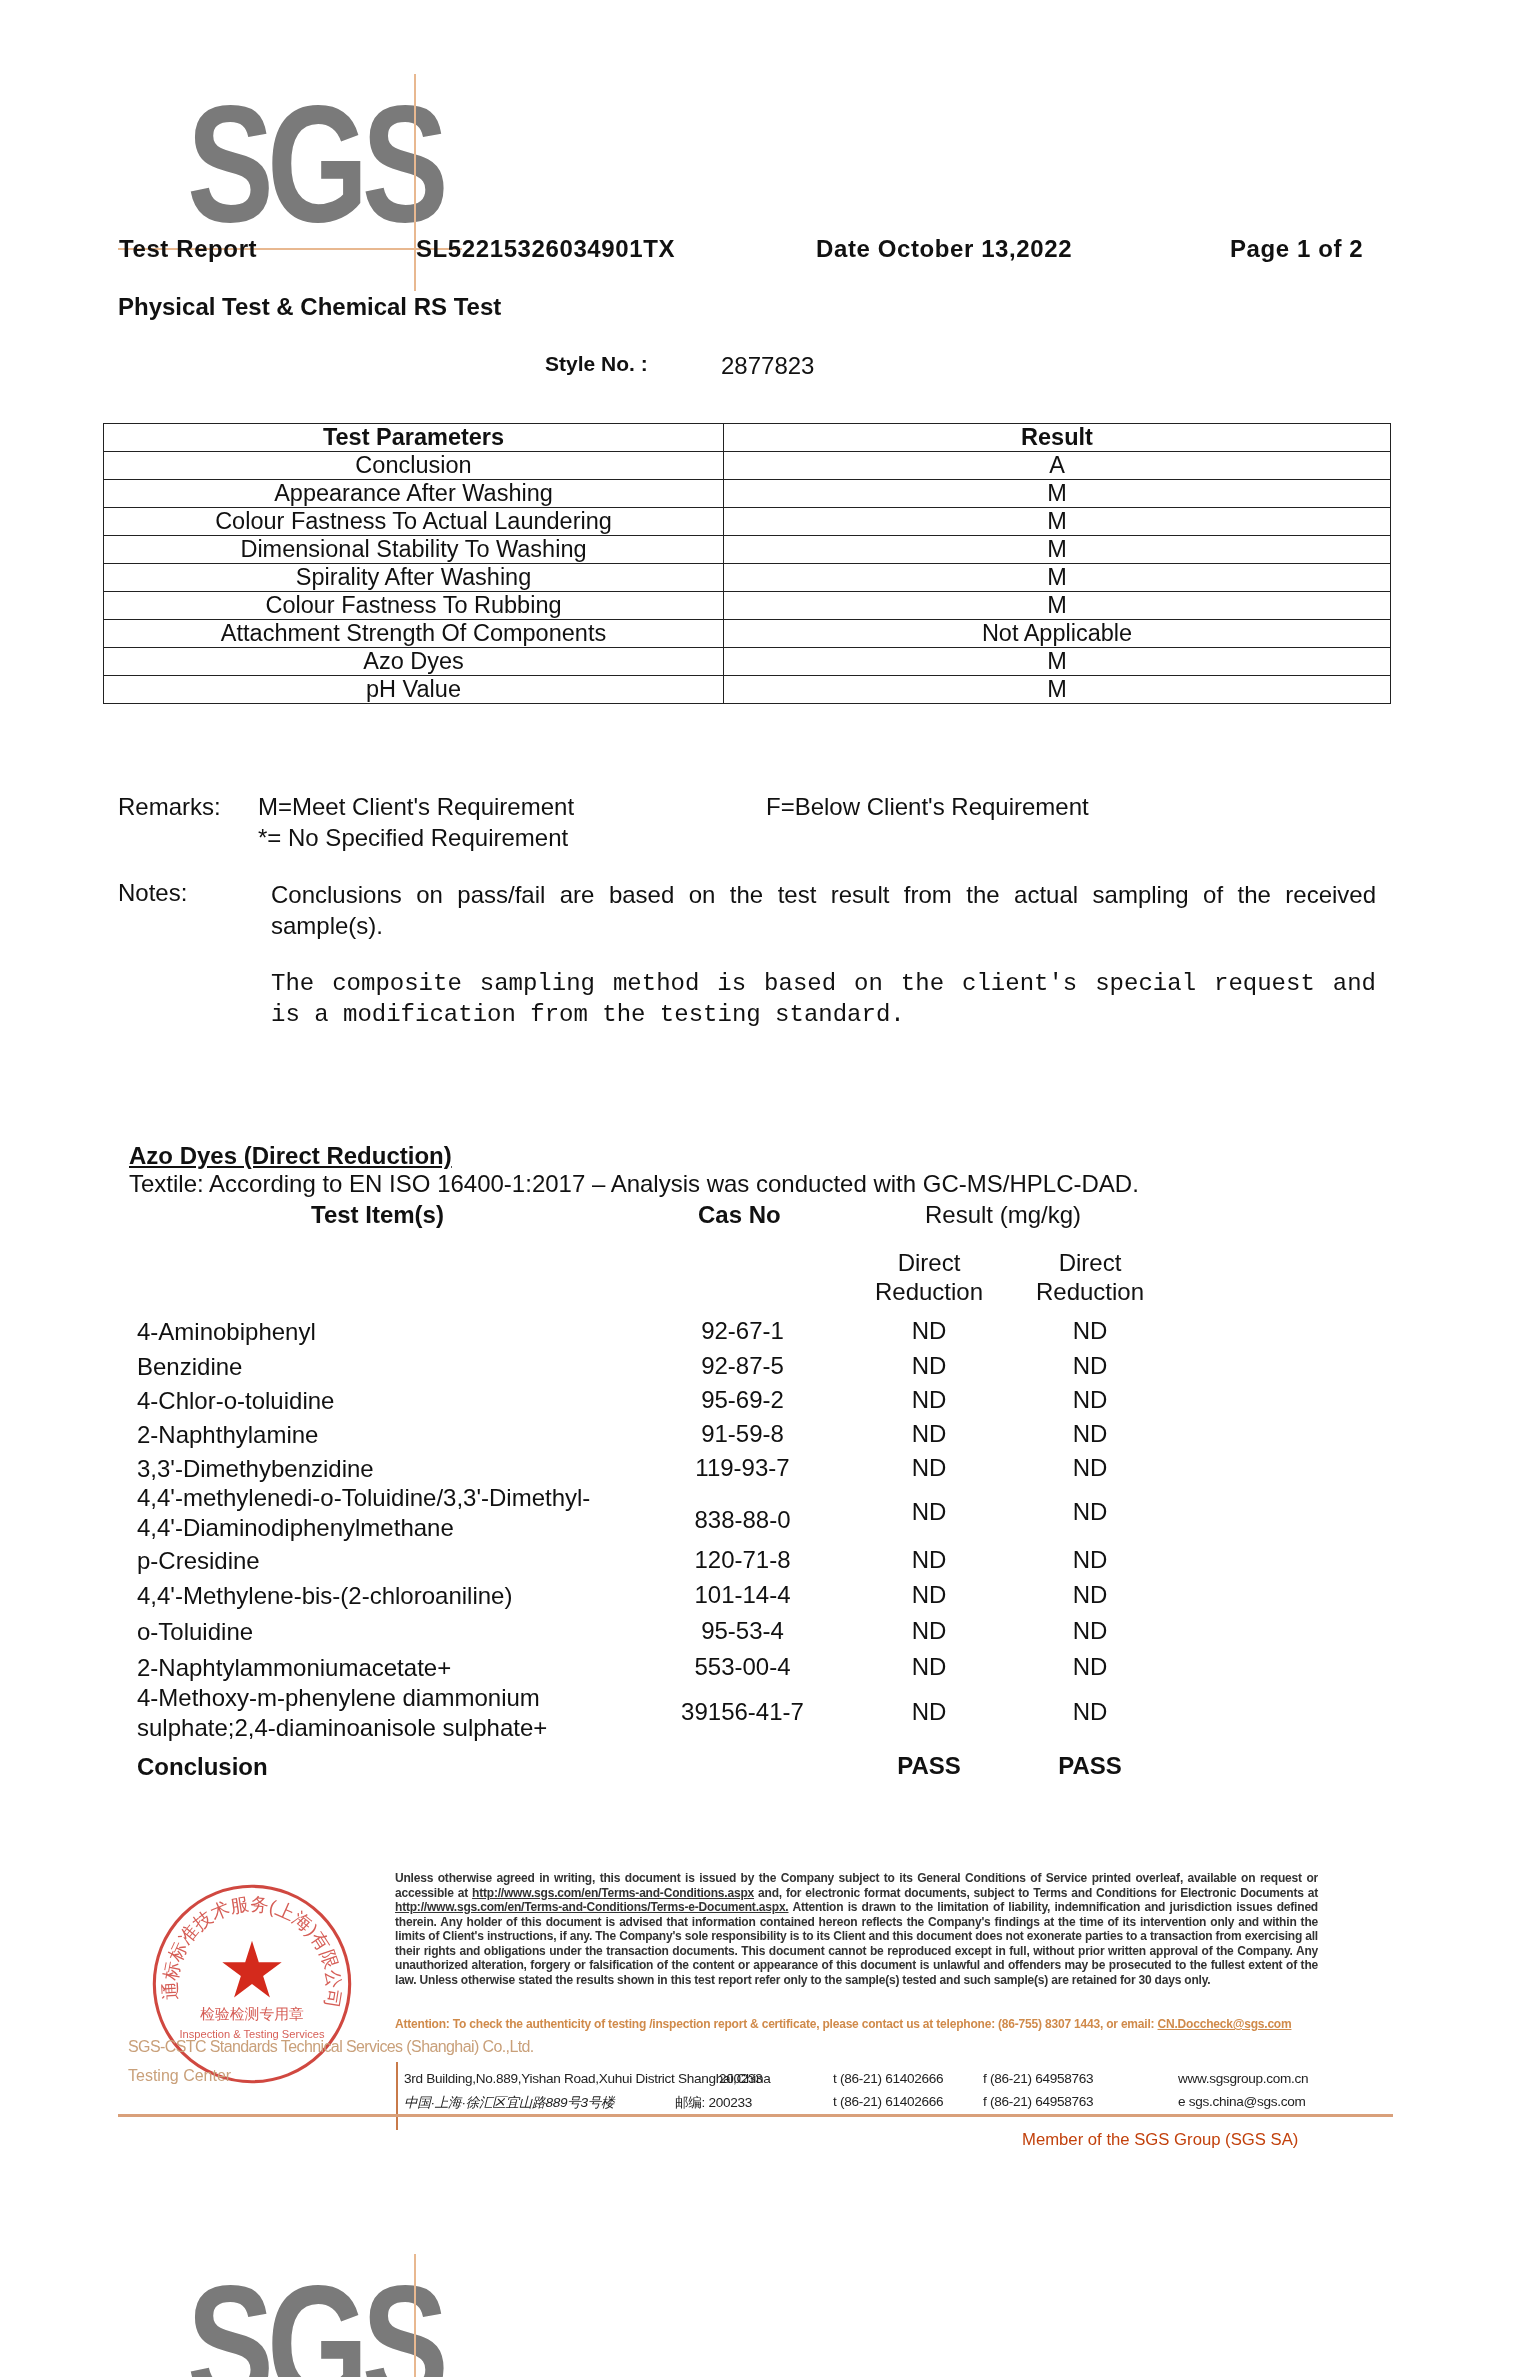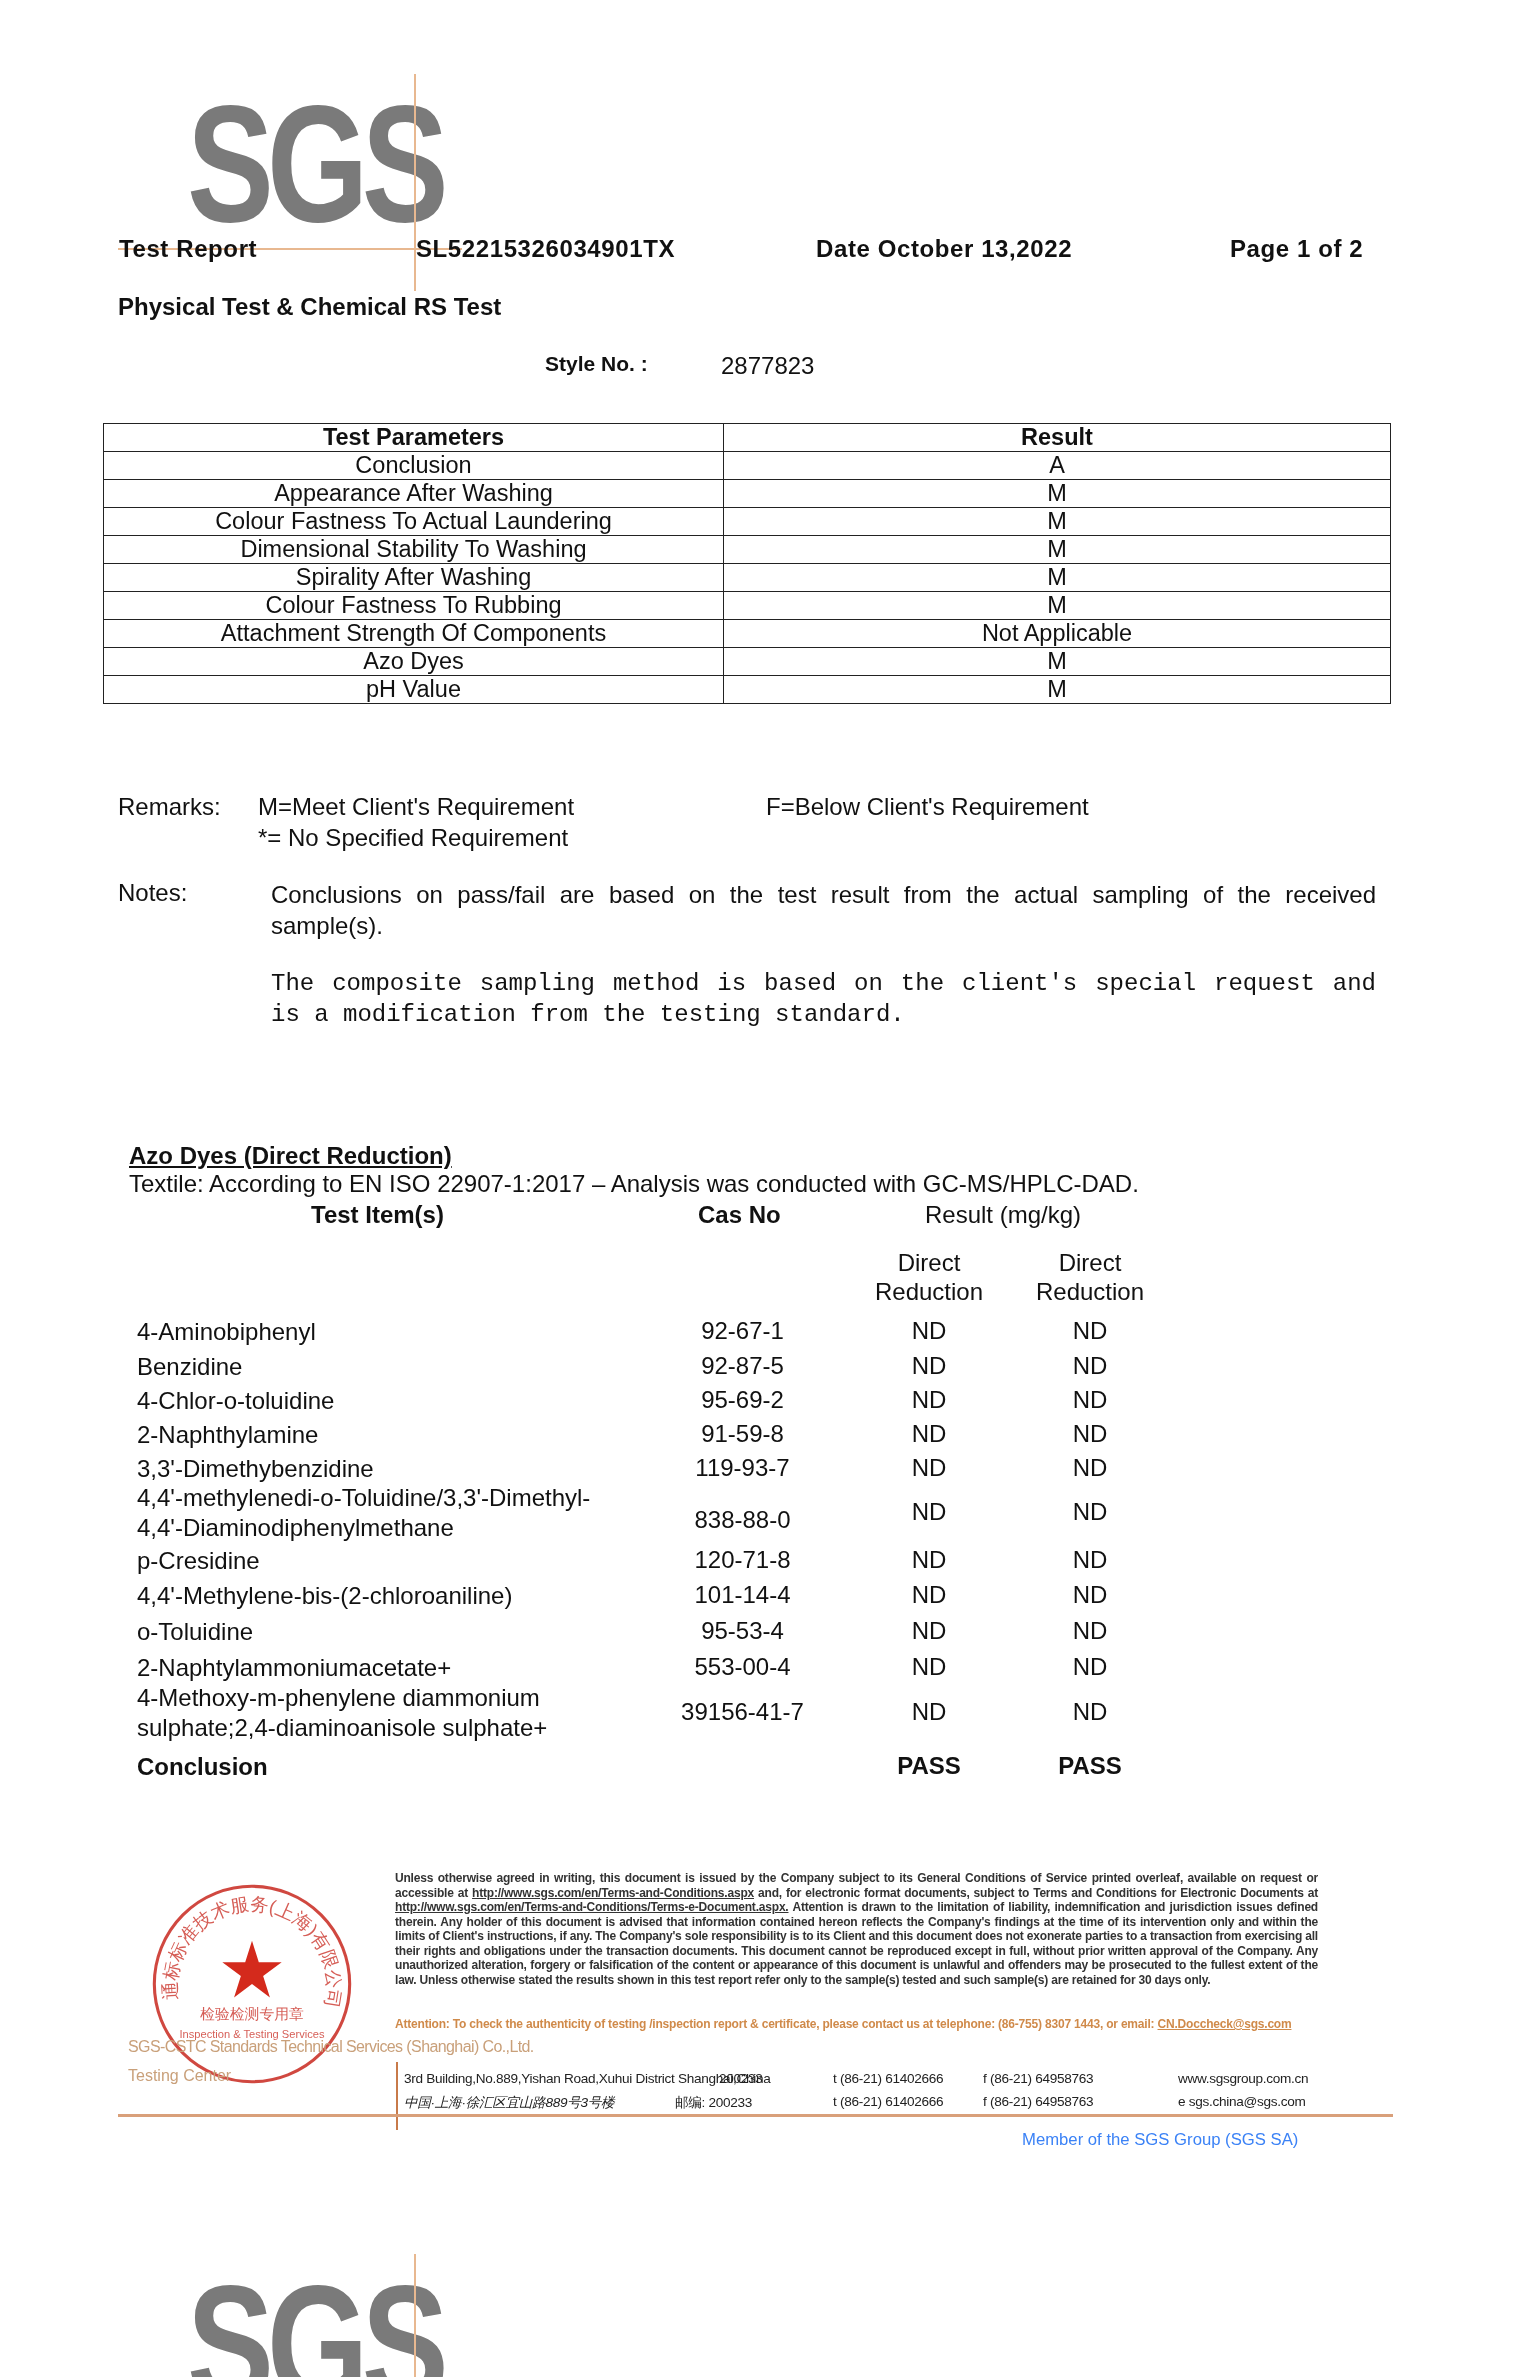--- a/index.html
+++ b/index.html
@@ -49,21 +49,21 @@
   .stamp-center { position:absolute; left:128px; top:2067px; font-size:16px; color:#c9a07a; }
   .disclaimer { position:absolute; left:395px; top:1871px; width:923px; font-size:12px; line-height:14.5px;
                 font-weight:bold; color:#333; text-align:justify; letter-spacing:-0.2px; }
   .disclaimer a { color:#333; text-decoration:underline; }
   .attention { position:absolute; left:395px; top:2017px; width:929px; font-size:12px; line-height:14.5px;
                font-weight:bold; color:#d08a4a; letter-spacing:-0.2px; }
   .attention .mail { text-decoration:underline; }
   .f-vline { position:absolute; left:396px; top:2062px; width:1.9px; height:68px; background:#c87a4a; }
   .f-hline { position:absolute; left:118px; top:2114px; width:1275px; height:2.5px; background:#d9a07a; }
   .addr { position:absolute; font-size:13.6px; color:#222; letter-spacing:-0.3px; }
-  .member { position:absolute; left:1022px; top:2130px; font-size:16.7px; color:#3b82f6; }
+  .member { position:absolute; left:1022px; top:2130px; font-size:16.7px; color:#c2410c; }
 </style>
 </head>
 <body>
 
 <div class="logo" style="left:118px; top:80px;">
   <div class="logo-text">SGS</div>
   <div class="logo-vline"></div>
   <div class="logo-hline"></div>
 </div>
 
@@ -125,21 +125,21 @@
 <div class="remarks">Remarks:</div>
 <div class="remarks" style="left:258px;">M=Meet Client's Requirement</div>
 <div class="remarks" style="left:766px;">F=Below Client's Requirement</div>
 <div class="remarks" style="left:258px; top:822px;">*= No Specified Requirement</div>
 
 <div class="notes-label">Notes:</div>
 <div class="note" style="top:879px;">Conclusions on pass/fail are based on the test result from the actual sampling of the received sample(s).</div>
 <div class="note" style="top:968px;font-family:Liberation Mono, monospace;">The composite sampling method is based on the client's special request and is a modification from the testing standard.</div>
 
 <div class="azo-title">Azo Dyes (Direct Reduction)</div>
-<div class="azo-method">Textile: According to EN ISO 22907-1:2017 – Analysis was conducted with GC-MS/HPLC-DAD.</div>
+<div class="azo-method">Textile: According to EN ISO 16400-1:2017 – Analysis was conducted with GC-MS/HPLC-DAD.</div>
 <div class="azo-head" style="left:311px; font-weight:bold;">Test Item(s)</div>
 <div class="azo-head" style="left:698px; font-weight:bold;">Cas No</div>
 <div class="azo-head" style="left:925px;">Result (mg/kg)</div>
 <div class="azo-sub" style="left:861px;">Direct Reduction</div>
 <div class="azo-sub" style="left:1022px;">Direct Reduction</div>
 
 <div id="azo-rows">
     <div class="azo-row" style="top: 1317px;">
       <div class="name">4-Aminobiphenyl</div>
       <div class="cas" style="top: 0px;">92-67-1</div>

